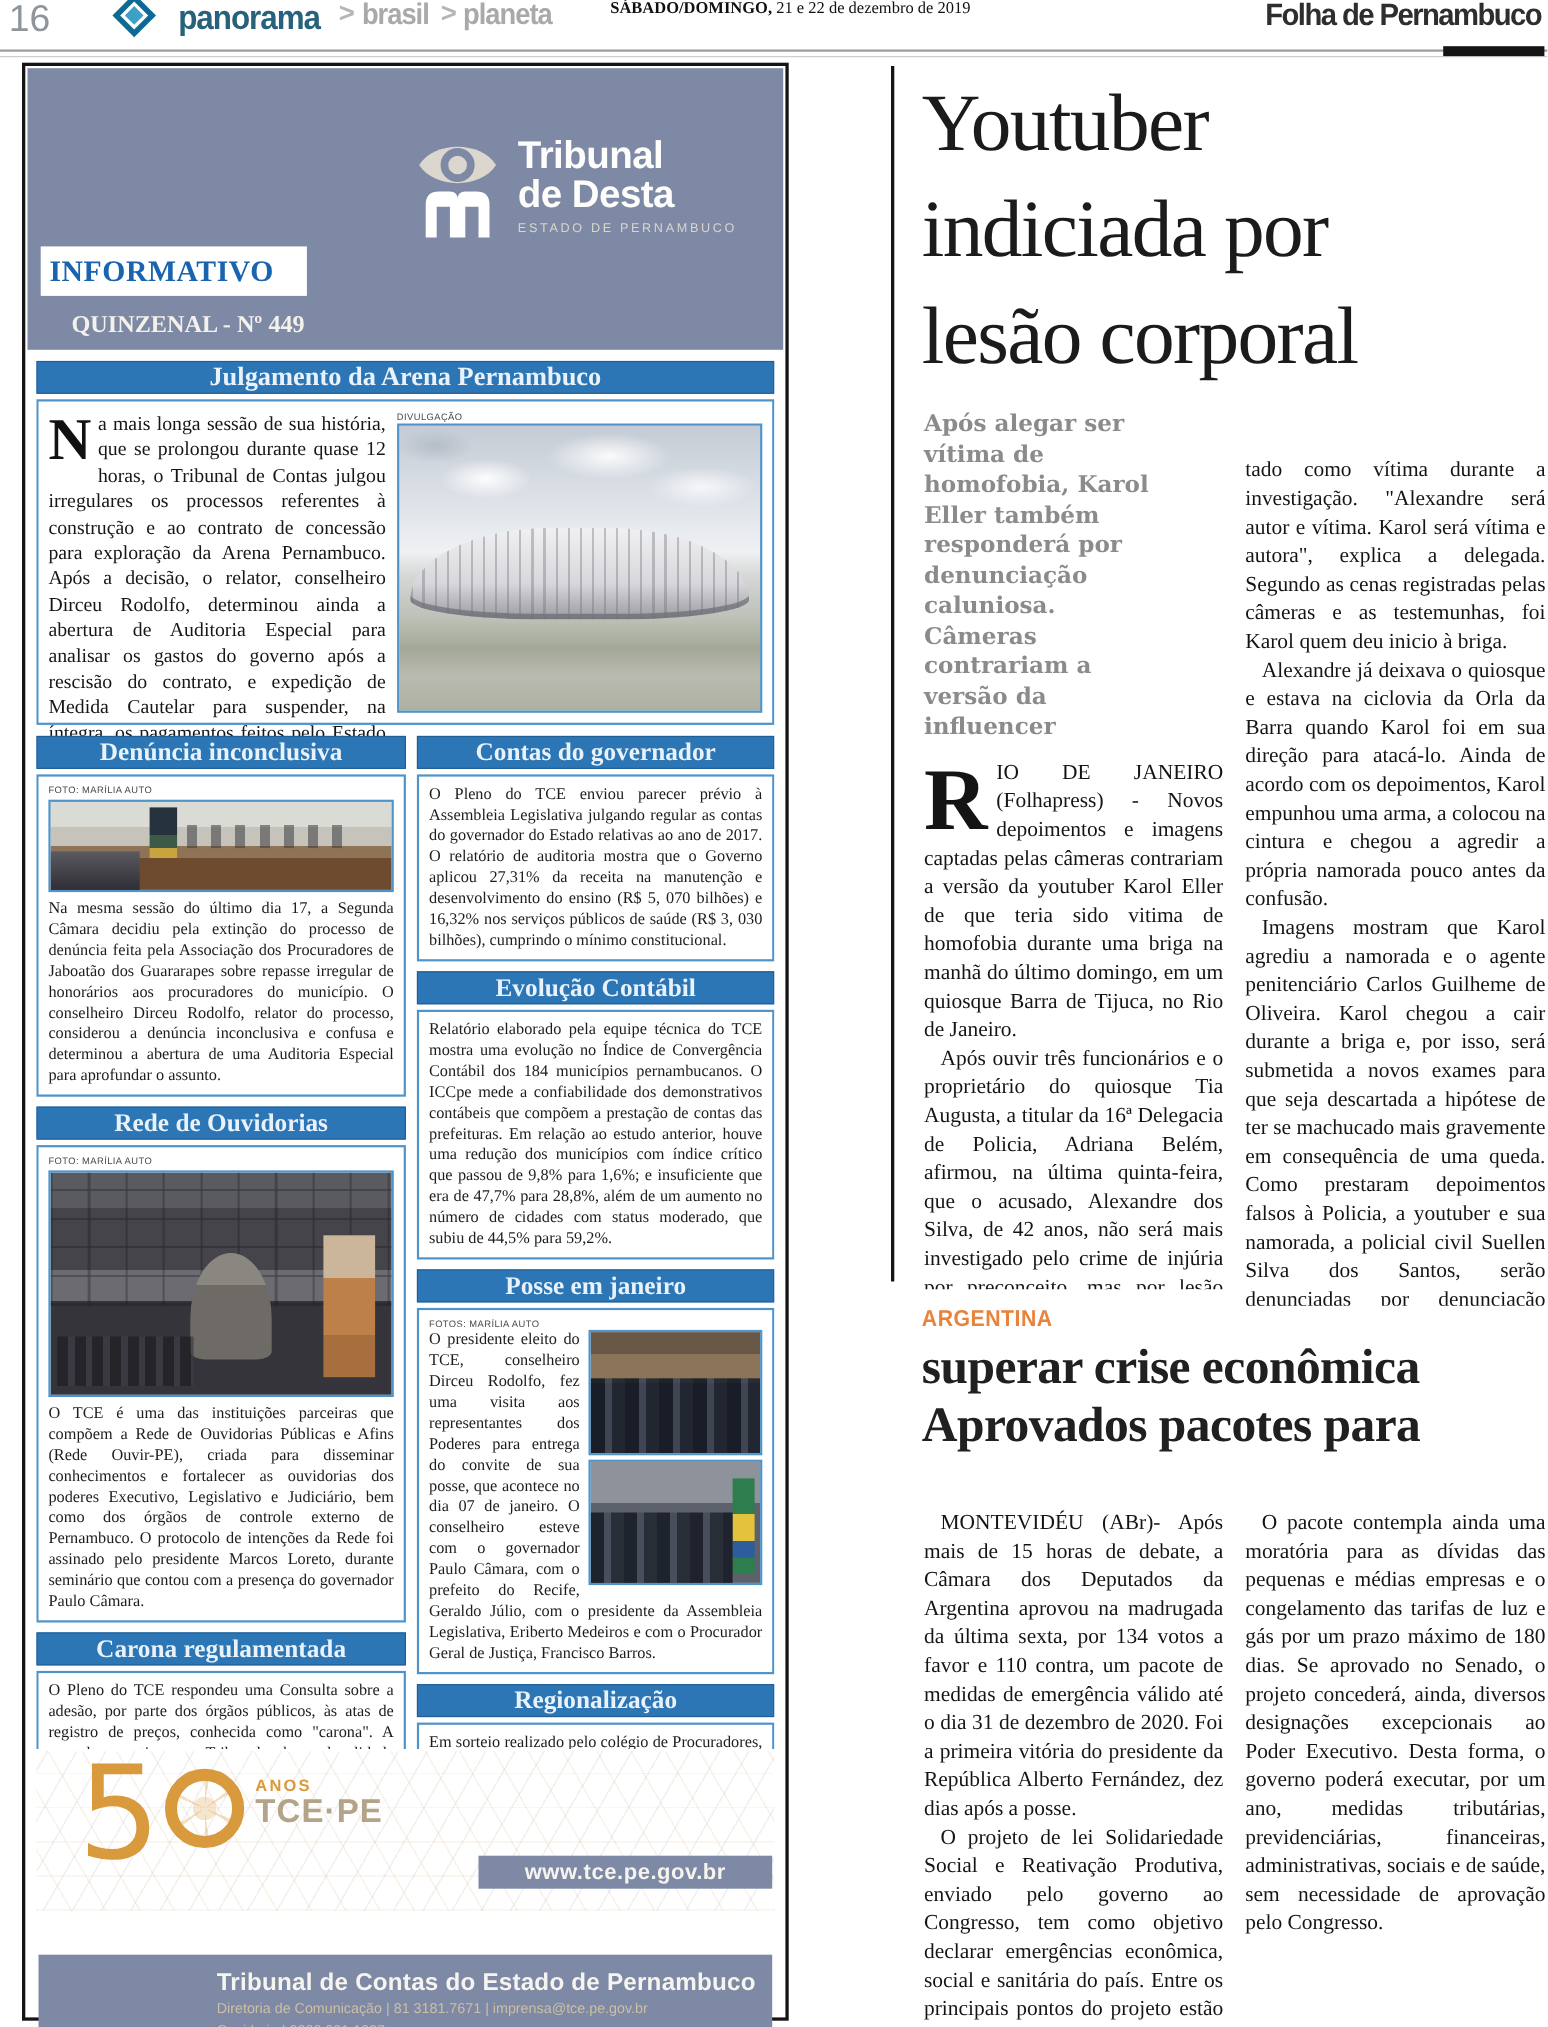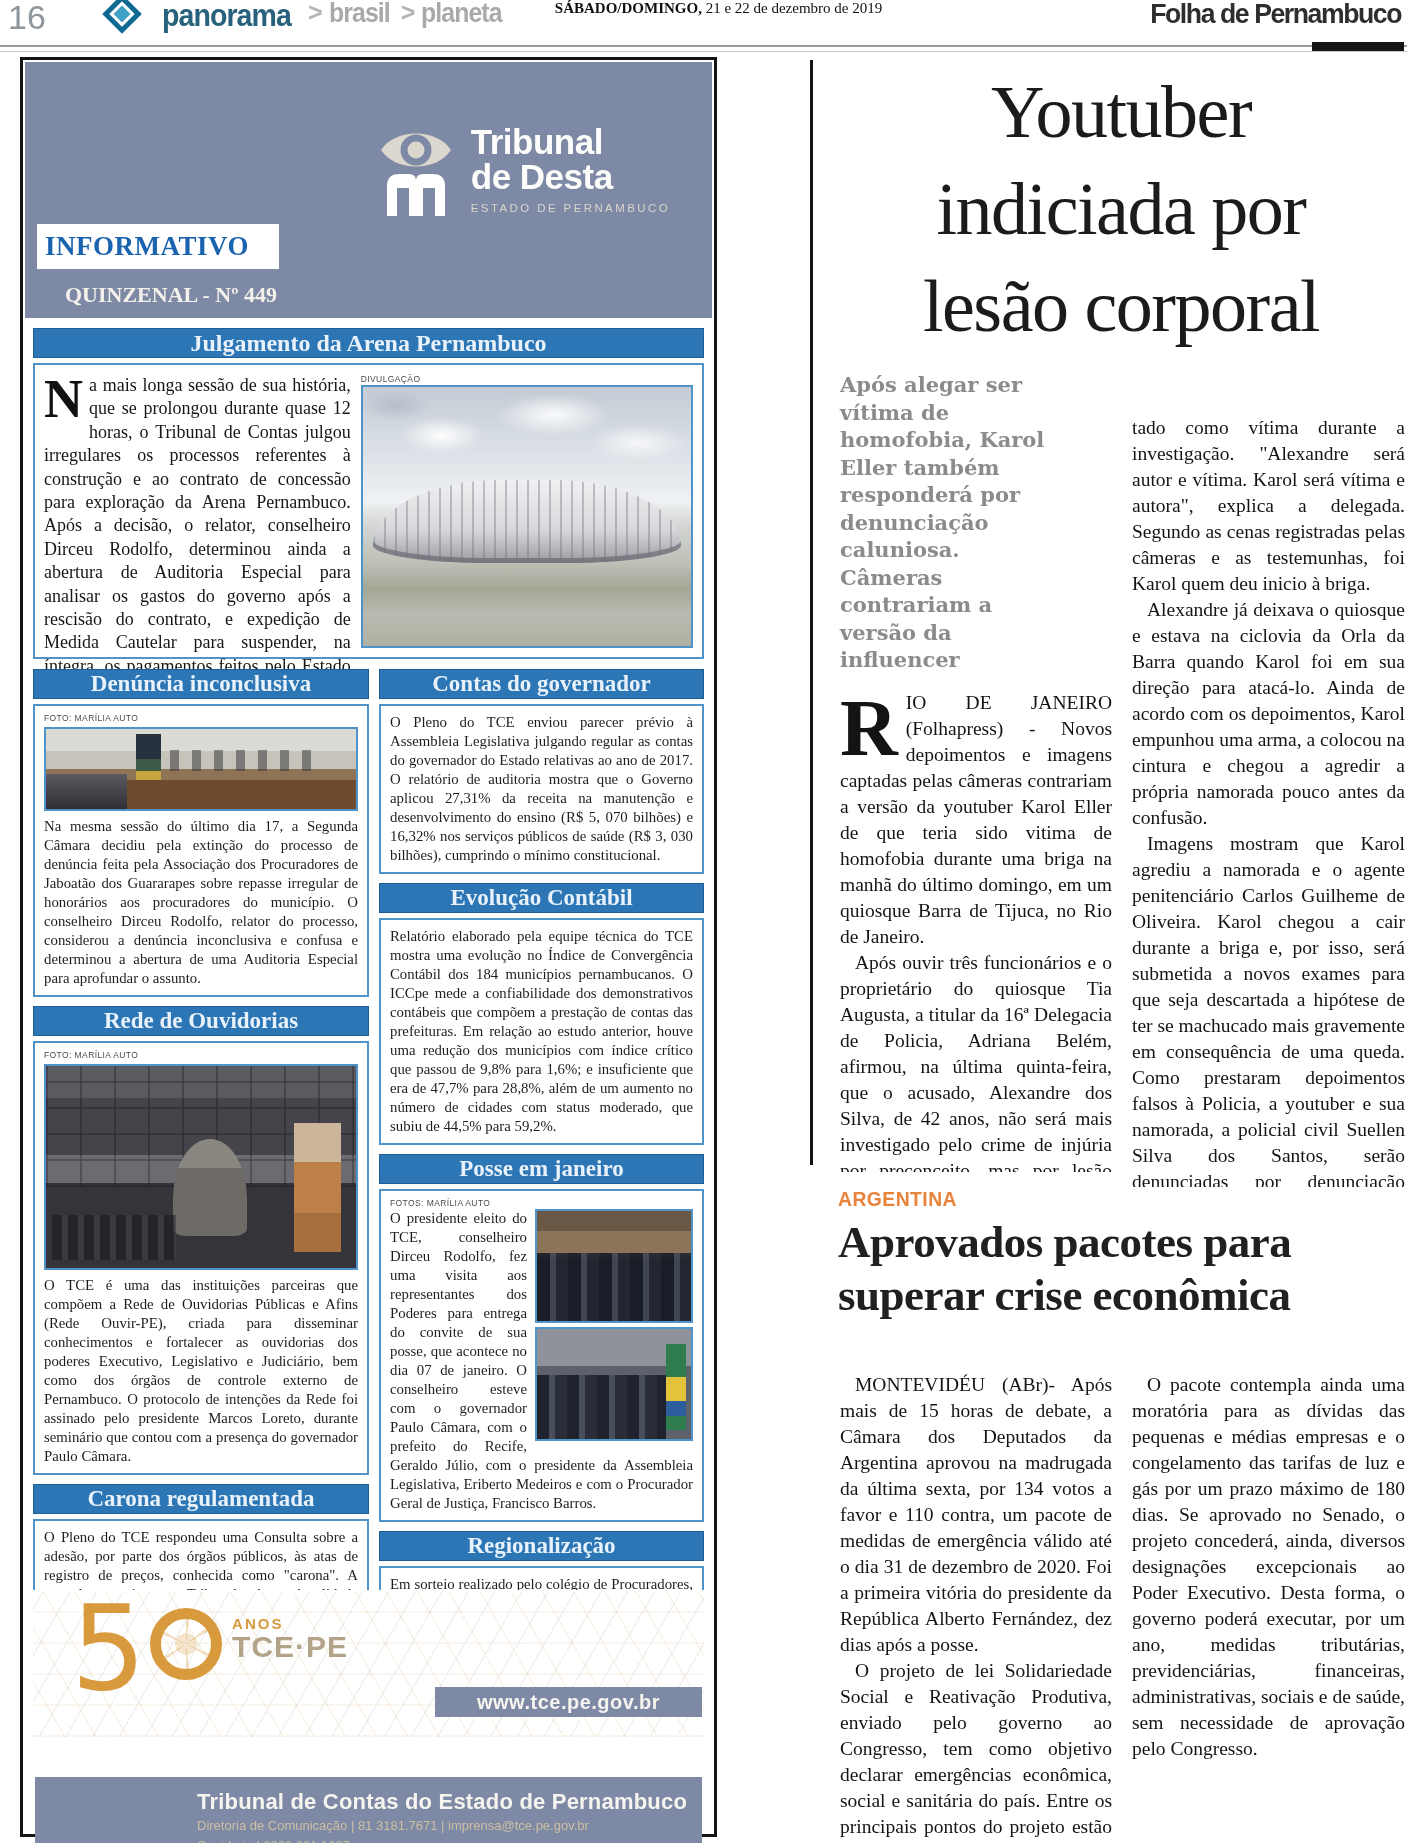--- a/index.html
+++ b/index.html
@@ -117,21 +117,21 @@
   .site-bar { position:absolute; left:402px; right:2px; top:95px; height:30px; background:#7e89a5;
       color:#f6f4ee; font:bold 20px/30px "Liberation Sans", sans-serif; text-align:center; letter-spacing:0.5px; }
   .ad-footer { position:absolute; left:12px; right:12px; top:1677px; height:90px; background:#7e89a5;
       padding:13px 0 0 162px;margin-top:40px; }
   .ad-footer .org { font:bold 22px/24px "Liberation Sans", sans-serif; color:#f6f4ef; letter-spacing:0.2px; }
   .ad-footer .fl { font:13px/17px "Liberation Sans", sans-serif; color:#cdbfa3; margin-top:3px; }
 
   
   .v-divider { position:absolute; left:810px; top:60px; width:3px; height:1105px; background:#141414; }
   .headline1 { position:absolute; left:838px; top:64px; width:566px; font:400 74px/97px "Liberation Serif", serif;
-               color:#1b1b1b; letter-spacing:-1.5px;text-align:center; }
+               color:#1b1b1b; letter-spacing:-1.5px; }
   .standfirst { position:absolute; left:840px; top:371px; width:216px;
                 font:bold 21px/27.5px "DejaVu Serif", serif; color:#8b8b8b; }
   .newscol { position:absolute; font:19.5px/26px "Liberation Serif", serif; color:#141414; text-align:justify; overflow:hidden; }
   .a1c1 { left:840px; top:690px; width:272px; height:482px; }
   .a1c2 { left:1132px; top:415px; width:273px; height:772px; }
   .dropcap-news { float:left; font:bold 80px/64px "Liberation Serif", serif; margin:6px 8px 0 0; color:#141414; }
   .newscol p { margin:0; }
   .newscol p.ind { text-indent:15px; }
   .kicker { position:absolute; left:838px; top:1188px; font:bold 21px/22px "Liberation Sans", sans-serif;
             color:#e8833b; letter-spacing:0.5px; transform:scaleX(.92); transform-origin:left center; }
@@ -304,22 +304,22 @@
 
   <div class="newscol a1c2">
     <p>tado como vítima durante a investigação. "Alexandre será autor e vítima. Karol será vítima e autora", explica a delegada.  Segundo as cenas registradas pelas câmeras e as testemunhas, foi Karol quem deu inicio à briga.</p>
     <p class="ind">Alexandre já deixava o quiosque e estava na ciclovia da Orla da Barra quando Karol foi em sua direção para atacá-lo. Ainda de acordo com os depoimentos, Karol empunhou uma arma, a colocou na cintura e chegou a agredir a própria namorada pouco antes da confusão.</p>
     <p class="ind">Imagens mostram que Karol agrediu a namorada e o agente penitenciário Carlos Guilheme de Oliveira. Karol chegou a cair durante a briga e, por isso, será submetida a novos exames para que seja descartada a hipótese de ter se machucado mais gravemente em consequência de uma queda.  Como prestaram depoimentos falsos à Policia, a youtuber e sua namorada, a policial civil Suellen Silva dos Santos, serão denunciadas por denunciação caluniosa."Karol passou a ser investigada por lesão corporal e denunciação caluniosa", afirma Belém.</p>
   </div>
 
   <div class="kicker">ARGENTINA</div>
 
   <div class="headline2">
+    <div>superar crise econômica</div>
     <div>Aprovados pacotes para</div>
-    <div>superar crise econômica</div>
   </div>
 
   <div class="newscol a2c1">
     <p class="ind">MONTEVIDÉU (ABr)- Após mais de 15 horas de debate, a Câmara dos Deputados da Argentina aprovou na madrugada da última sexta, por 134 votos a favor e 110 contra, um pacote de medidas de emergência válido até o dia 31 de dezembro de 2020. Foi a primeira vitória do presidente da República Alberto Fernández, dez dias após a posse.</p>
     <p class="ind">O projeto de lei Solidariedade Social e Reativação Produtiva, enviado pelo governo ao Congresso, tem como objetivo declarar emergências econômica, social e sanitária do país. Entre os principais pontos do projeto estão um imposto de 30% para gastos no exterior, além de um limite de compra de 200 dólares por mês, medidas que afetam principalmente</p>
   </div>
 
   <div class="newscol a2c2">
     <p class="ind">O pacote contempla ainda uma moratória para as dívidas das pequenas e médias empresas e o congelamento das tarifas de luz e gás por um prazo máximo de 180 dias. Se aprovado no Senado, o projeto concederá, ainda, diversos designações excepcionais ao Poder Executivo. Desta forma, o governo poderá executar, por um ano, medidas tributárias, previdenciárias, financeiras, administrativas, sociais e de saúde, sem necessidade de aprovação pelo Congresso.</p>
   </div>

